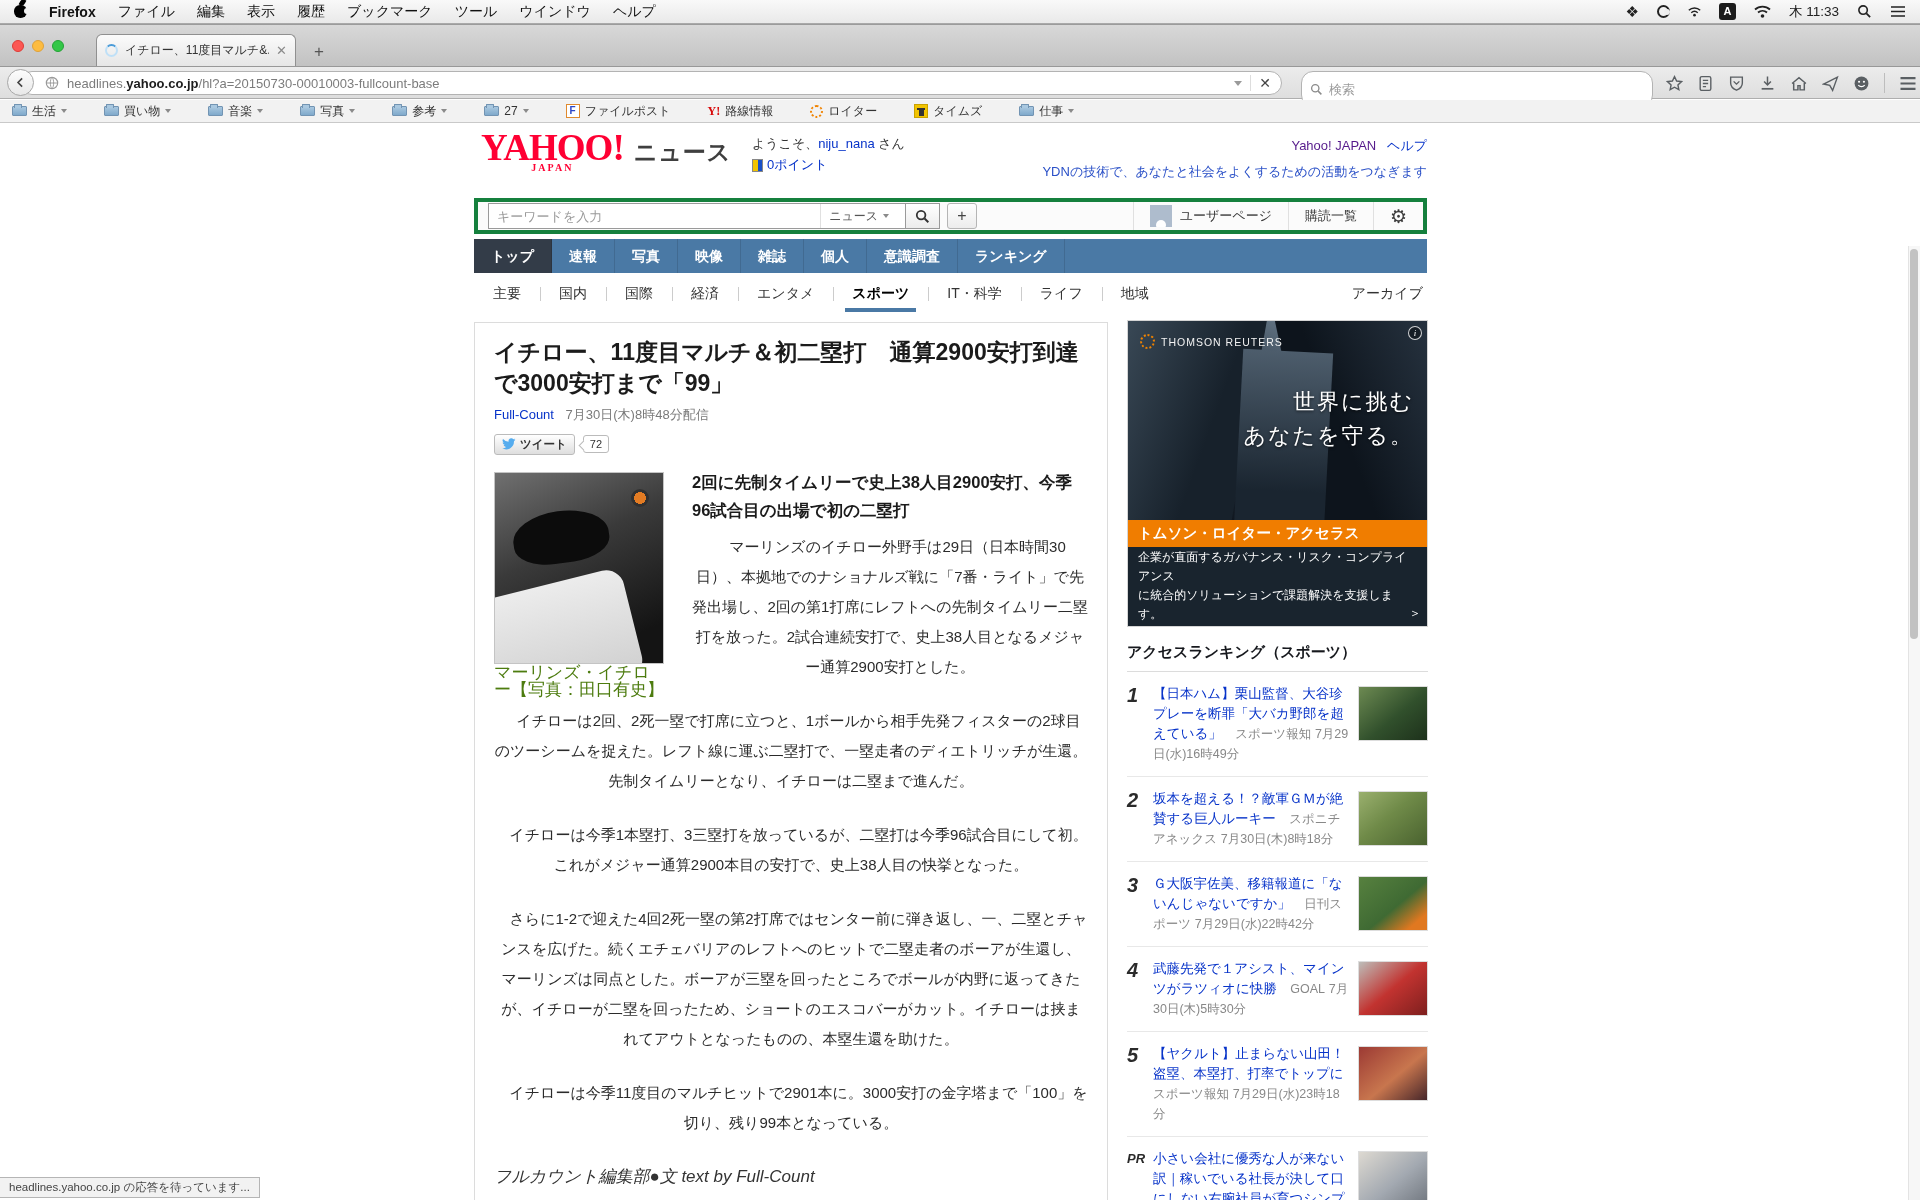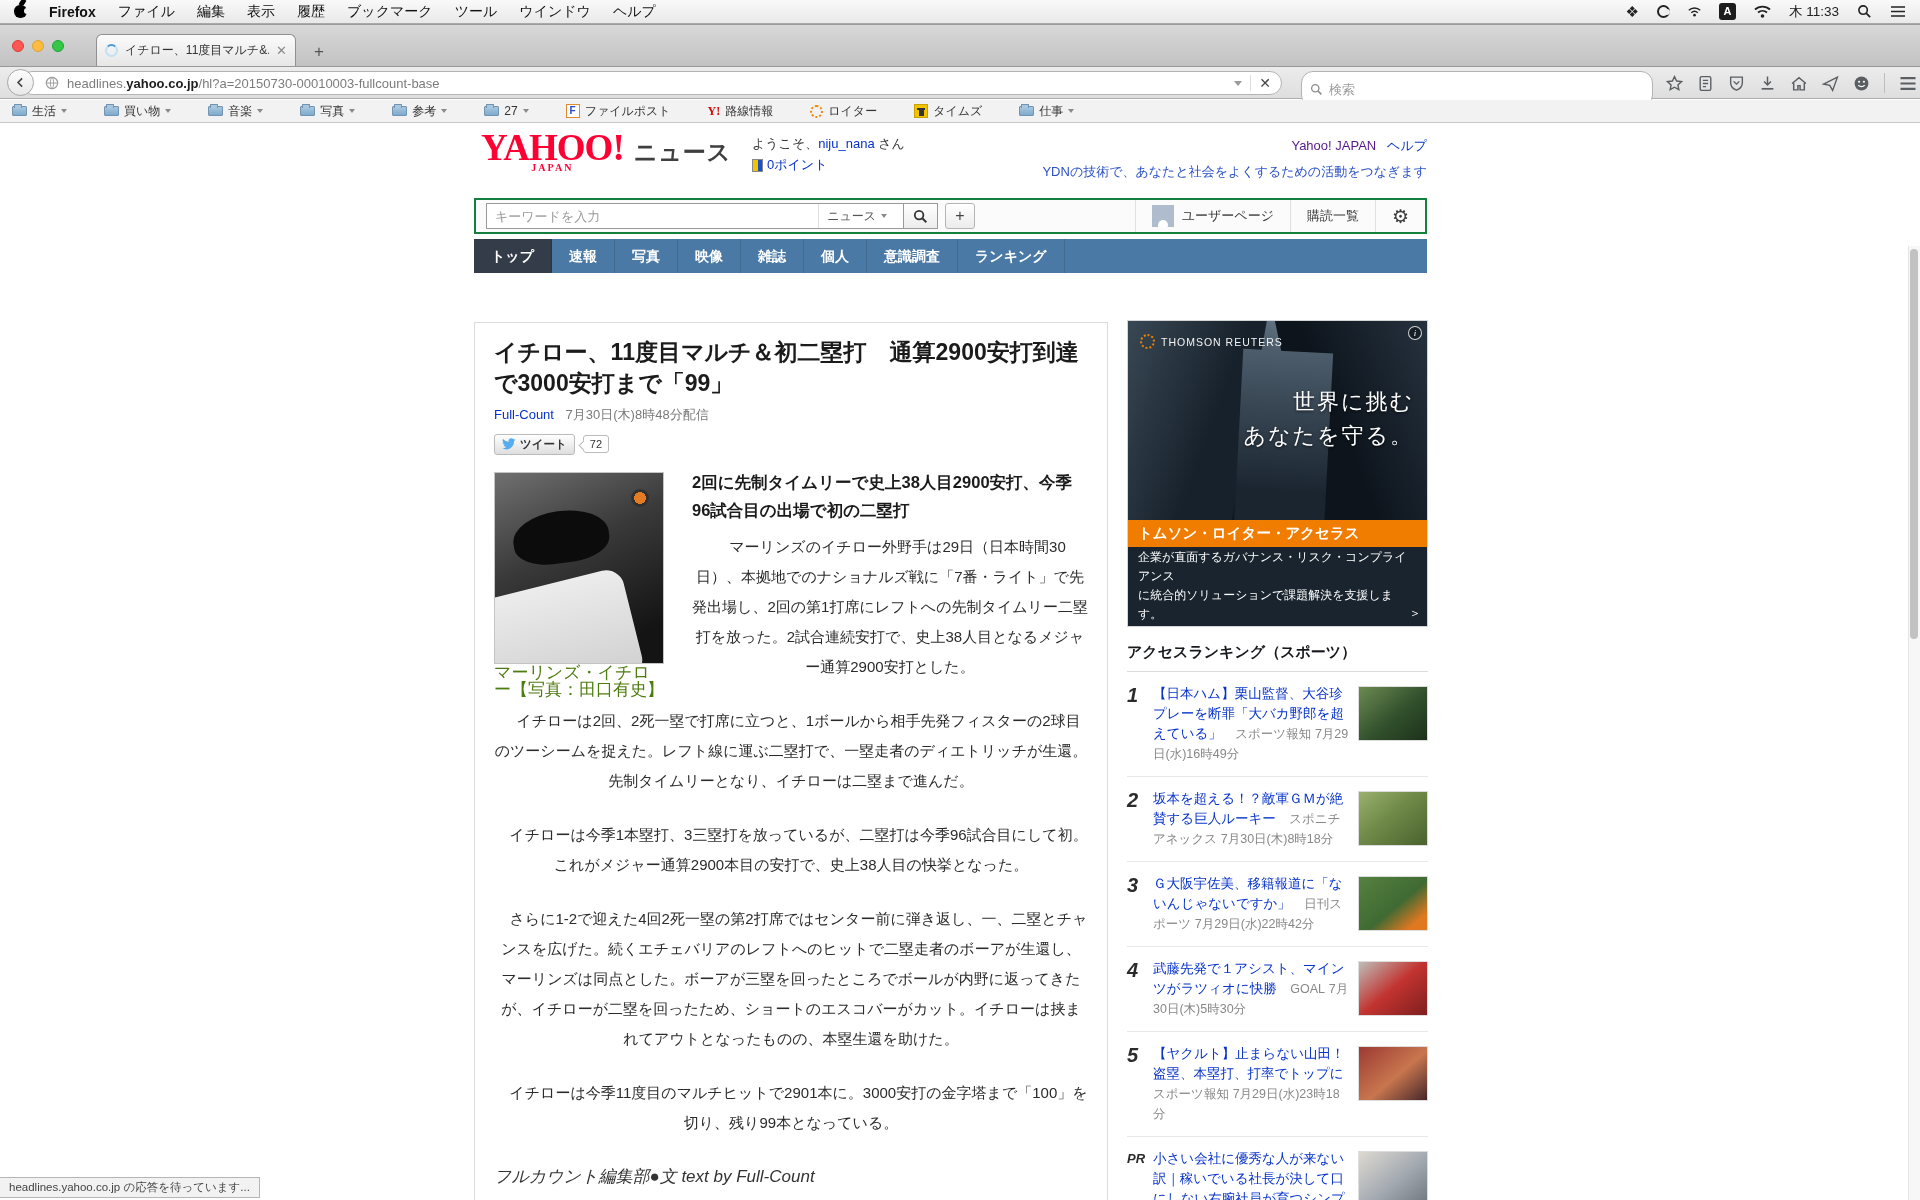--- a/index.html
+++ b/index.html
@@ -90,21 +90,21 @@
   .ylogo-service { font-size:23px; font-weight:bold; color:#3f3f3f; margin-top:6px; letter-spacing:1px; }
   .welcome { position:absolute; left:752px; top:12px; font-size:13px; color:#333; }
   .points { position:absolute; left:752px; top:33px; font-size:13px; display:flex; align-items:center; gap:4px; }
   .tpoint { width:11px; height:13px; background:linear-gradient(90deg,#f2c400 50%,#1950c8 50%); border:1px solid #888; }
   .hdr-links { position:absolute; right:493px; top:14px; font-size:13px; }
   .hdr-links .visited { color:#551a8b; }
   .ydn { position:absolute; right:493px; top:40px; font-size:13px; color:#2a50c7; }
 
   
   .sband { position:absolute; left:474px; top:75px; width:953px; height:36px; background:#fbfbfb;
-    border:2px solid #15803d; display:flex; align-items:center; }
+    border:4px solid #15803d; display:flex; align-items:center; }
   .sq { margin-left:10px; width:418px; height:26px; border:1px solid #9a9a9a; background:#fff;
     display:flex; align-items:center; padding:0 8px; }
   .sq input { border:none; outline:none; flex:1; font-size:13px; background:transparent; color:#333; }
   .sq input::placeholder { color:#9a9a9a; }
   .scope { display:flex; align-items:center; gap:5px; font-size:12px; color:#555; padding:0 8px; border-left:1px solid #e0e0e0; height:100%; }
   .sbtn { width:34px; height:26px; border:1px solid #9a9a9a; border-left:none; background:linear-gradient(#fff,#ececec);
     display:flex; align-items:center; justify-content:center; }
   .addbtn { width:30px; height:26px; margin-left:7px; border:1px solid #b5b5b5; border-radius:3px;
     background:linear-gradient(#fff,#ececec); font-size:16px; color:#444; text-align:center; line-height:24px; }
   .sband-right { margin-left:auto; display:flex; align-items:center; height:100%; }
@@ -440,20 +440,32 @@
   <div class="nav">
     <span class="ntab active">トップ</span>
     <span class="ntab">速報</span>
     <span class="ntab">写真</span>
     <span class="ntab">映像</span>
     <span class="ntab">雑誌</span>
     <span class="ntab">個人</span>
     <span class="ntab">意識調査</span>
     <span class="ntab">ランキング</span>
   </div>
+  <div class="subnav">
+    <span class="sn">主要</span>
+    <span class="sn">国内</span>
+    <span class="sn">国際</span>
+    <span class="sn">経済</span>
+    <span class="sn">エンタメ</span>
+    <span class="sn active">スポーツ</span>
+    <span class="sn">IT・科学</span>
+    <span class="sn">ライフ</span>
+    <span class="sn">地域</span>
+    <a class="archive">アーカイブ</a>
+  </div>
 
   <div class="article">
     <h1 class="a-title">イチロー、11度目マルチ＆初二塁打　通算2900安打到達で3000安打まで「99」</h1>
     <div class="a-byline">
       <a class="src">Full-Count</a>
       <span>7月30日(木)8時48分配信</span>
     </div>
     <div class="tweetrow">
       <span class="tweetbtn">
         <svg class="ic" width="14" height="12" viewBox="0 0 16 13">

